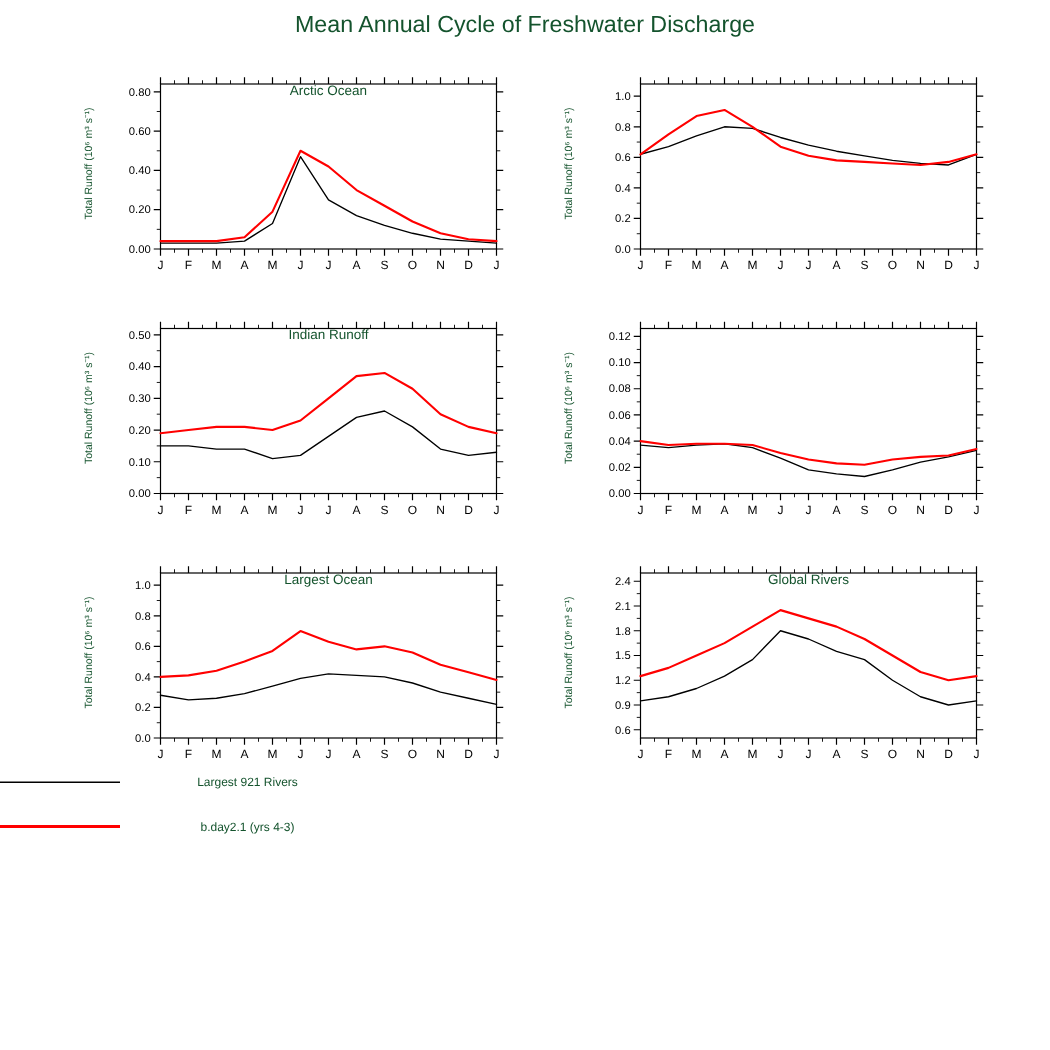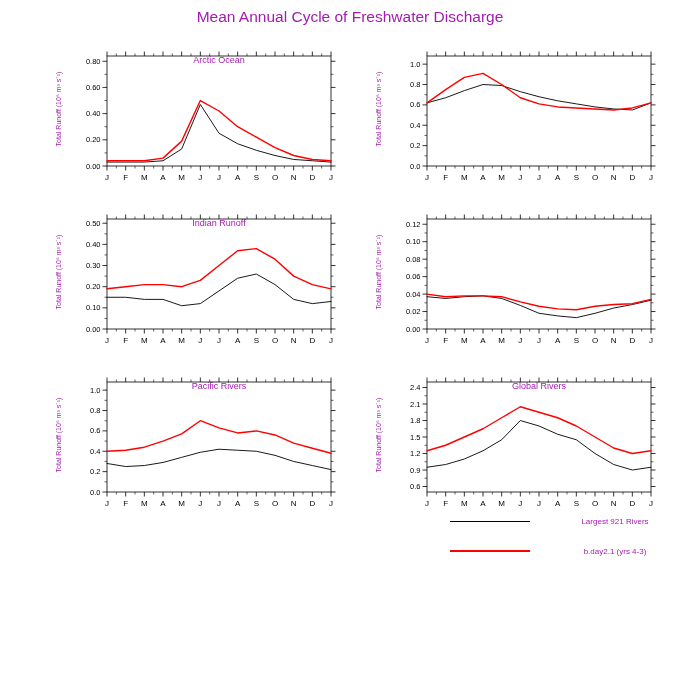--- a/index.html
+++ b/index.html
@@ -1,31 +1,31 @@
 <!DOCTYPE html>
 <html><head>
 <meta charset="utf-8">
 <style>
   html,body{margin:0;padding:0;background:#fff;}
-  .page{position:relative;width:700px;height:700px;background:#fff;color:#a21caf;
+  .page{position:relative;width:700px;height:700px;background:#fff;color:#14532d;
         font-family:"Liberation Sans", sans-serif;overflow:hidden;}
   .main-title{position:absolute;top:8px;left:0;width:100%;text-align:center;
         font-size:15.5px;font-weight:500;margin:0;}
   .grid{position:absolute;top:42px;left:45px;display:grid;
         grid-template-columns:300px 300px;column-gap:20px;row-gap:13px;}
   .cell{position:relative;width:300px;height:150px;}
   .ctitle{position:absolute;left:62px;top:1px;width:224px;text-align:center;
         font-size:9px;margin-top:12px;}
   .ylab{position:absolute;left:-60px;top:62px;width:148px;height:10px;
         transform:rotate(-90deg);transform-origin:center;text-align:center;
         font-size:7px;white-space:nowrap;}
   .chart-svg{position:absolute;left:0;top:0;}
   svg text{font-family:"Liberation Sans", sans-serif;fill:#000;}
   .legend{position:absolute;top:516px;left:0;width:100%;display:flex;
-        flex-direction:column;align-items:flex-end;row-gap:20px;}
+        flex-direction:column;align-items:flex-start;row-gap:20px;}
   .lrow{display:flex;align-items:center;height:10px;}
   .lline{width:80px;height:1.5px;background:#000;}
   .llabel{width:170px;text-align:center;font-size:8px;}
 </style>
 </head>
 <body>
 
 <div class="page">
 
   <h1 class="main-title">Mean Annual Cycle of Freshwater Discharge</h1>
@@ -428,21 +428,21 @@
           <line x1="286" y1="27.968253968253975" x2="288.5" y2="27.968253968253975" stroke="#000" stroke-width="0.6"></line>
           <line x1="62" y1="19.23809523809524" x2="57.5" y2="19.23809523809524" stroke="#000" stroke-width="0.8"></line>
           <line x1="286" y1="19.23809523809524" x2="290.5" y2="19.23809523809524" stroke="#000" stroke-width="0.8"></line>
           <text x="55.5" y="21.73809523809524" text-anchor="end" font-size="7.5">0.12</text>
           <polyline points="62.00,91.70 80.67,93.44 99.33,91.70 118.00,90.83 136.67,93.44 155.33,100.43 174.00,108.29 192.67,110.90 211.33,112.65 230.00,108.29 248.67,103.05 267.33,99.56 286.00,95.19" fill="none" stroke="#000000" stroke-width="0.9" stroke-linejoin="round" stroke-linecap="round"></polyline>
           <polyline points="62.00,89.08 80.67,91.70 99.33,90.83 118.00,90.83 136.67,91.70 155.33,96.94 174.00,101.30 192.67,103.92 211.33,104.79 230.00,101.30 248.67,99.56 267.33,98.68 286.00,94.32" fill="none" stroke="#ff0000" stroke-width="1.4" stroke-linejoin="round" stroke-linecap="round"></polyline>
         </svg>
     </div>
 
     <div class="cell">
-      <div class="ctitle">Pacific Rivers</div>
+      <div class="ctitle">Largest Ocean</div>
       <div class="ylab">Total Runoff (10⁶ m³ s⁻¹)</div>
       <svg class="chart-svg" width="300" height="150" viewBox="0 0 300 150">
           <rect x="62" y="14" width="224" height="110" fill="none" stroke="#000" stroke-width="0.8"></rect>
           <line x1="62" y1="124" x2="62" y2="128.5" stroke="#000" stroke-width="0.8"></line>
           <line x1="62" y1="14" x2="62" y2="9.5" stroke="#000" stroke-width="0.8"></line>
           <text x="62" y="137.5" text-anchor="middle" font-size="8">J</text>
           <line x1="71.33333333333333" y1="124" x2="71.33333333333333" y2="126.5" stroke="#000" stroke-width="0.6"></line>
           <line x1="71.33333333333333" y1="14" x2="71.33333333333333" y2="11.5" stroke="#000" stroke-width="0.6"></line>
           <line x1="80.66666666666667" y1="124" x2="80.66666666666667" y2="128.5" stroke="#000" stroke-width="0.8"></line>
           <line x1="80.66666666666667" y1="14" x2="80.66666666666667" y2="9.5" stroke="#000" stroke-width="0.8"></line>

